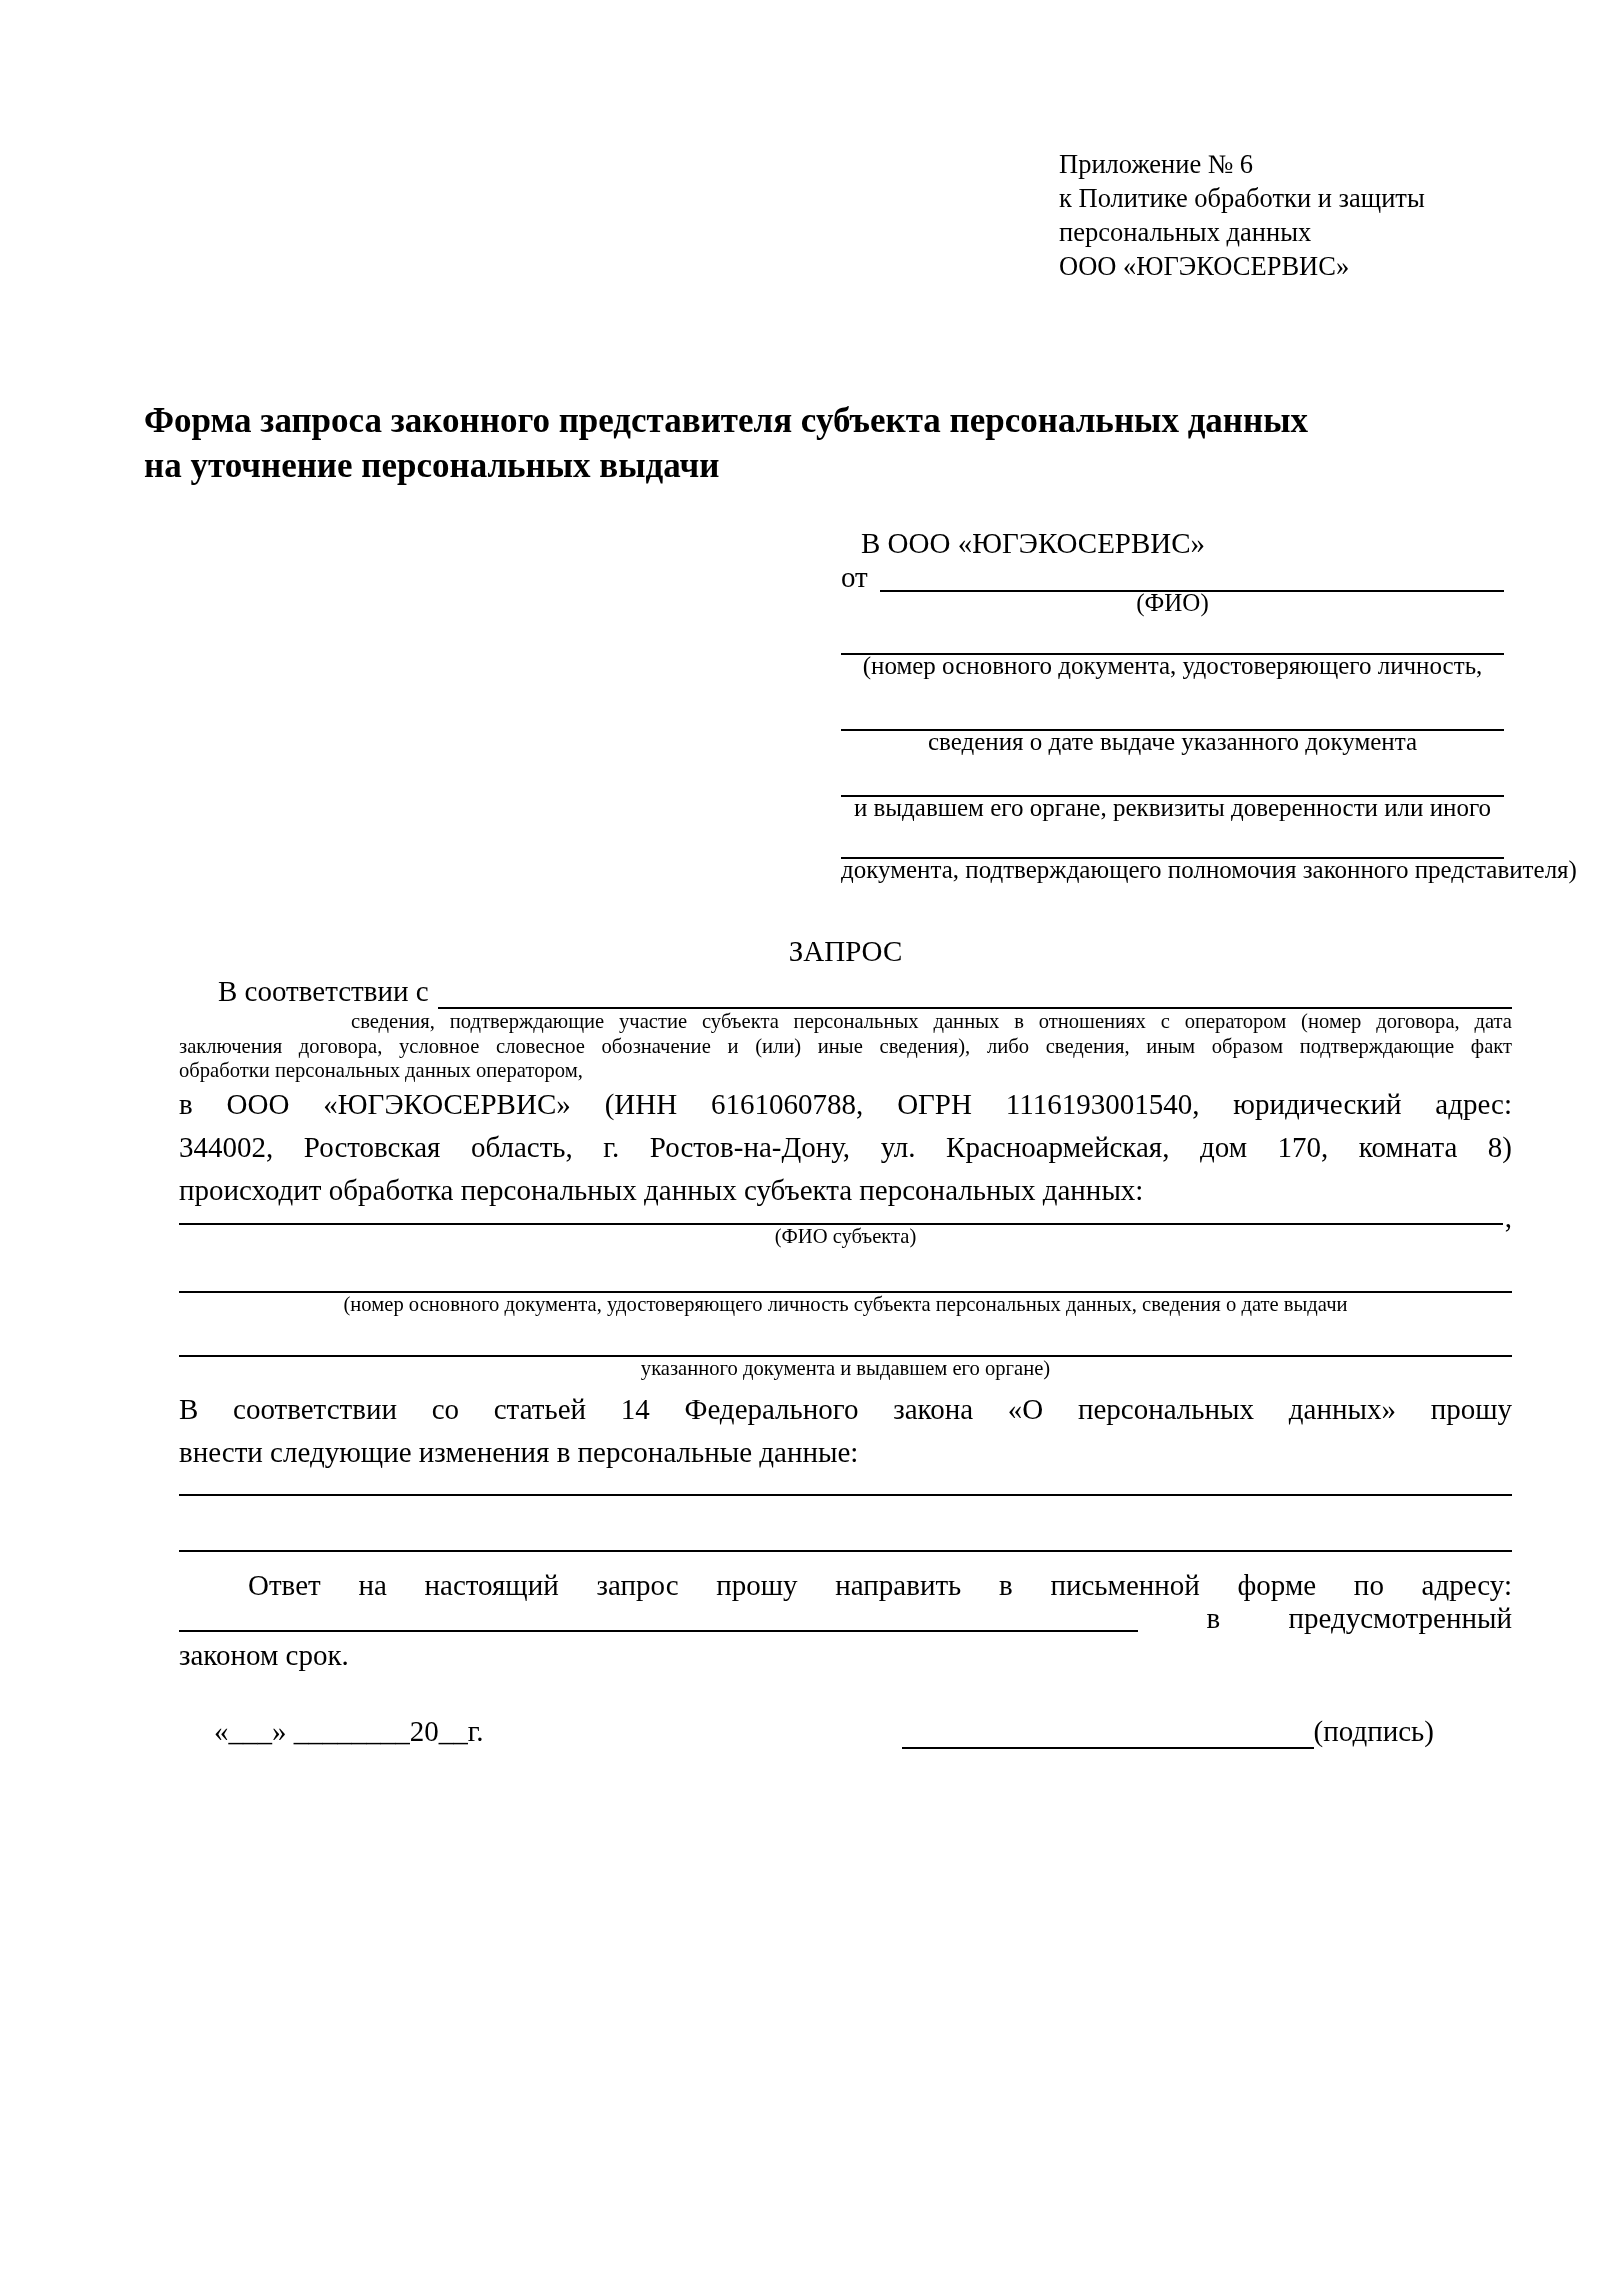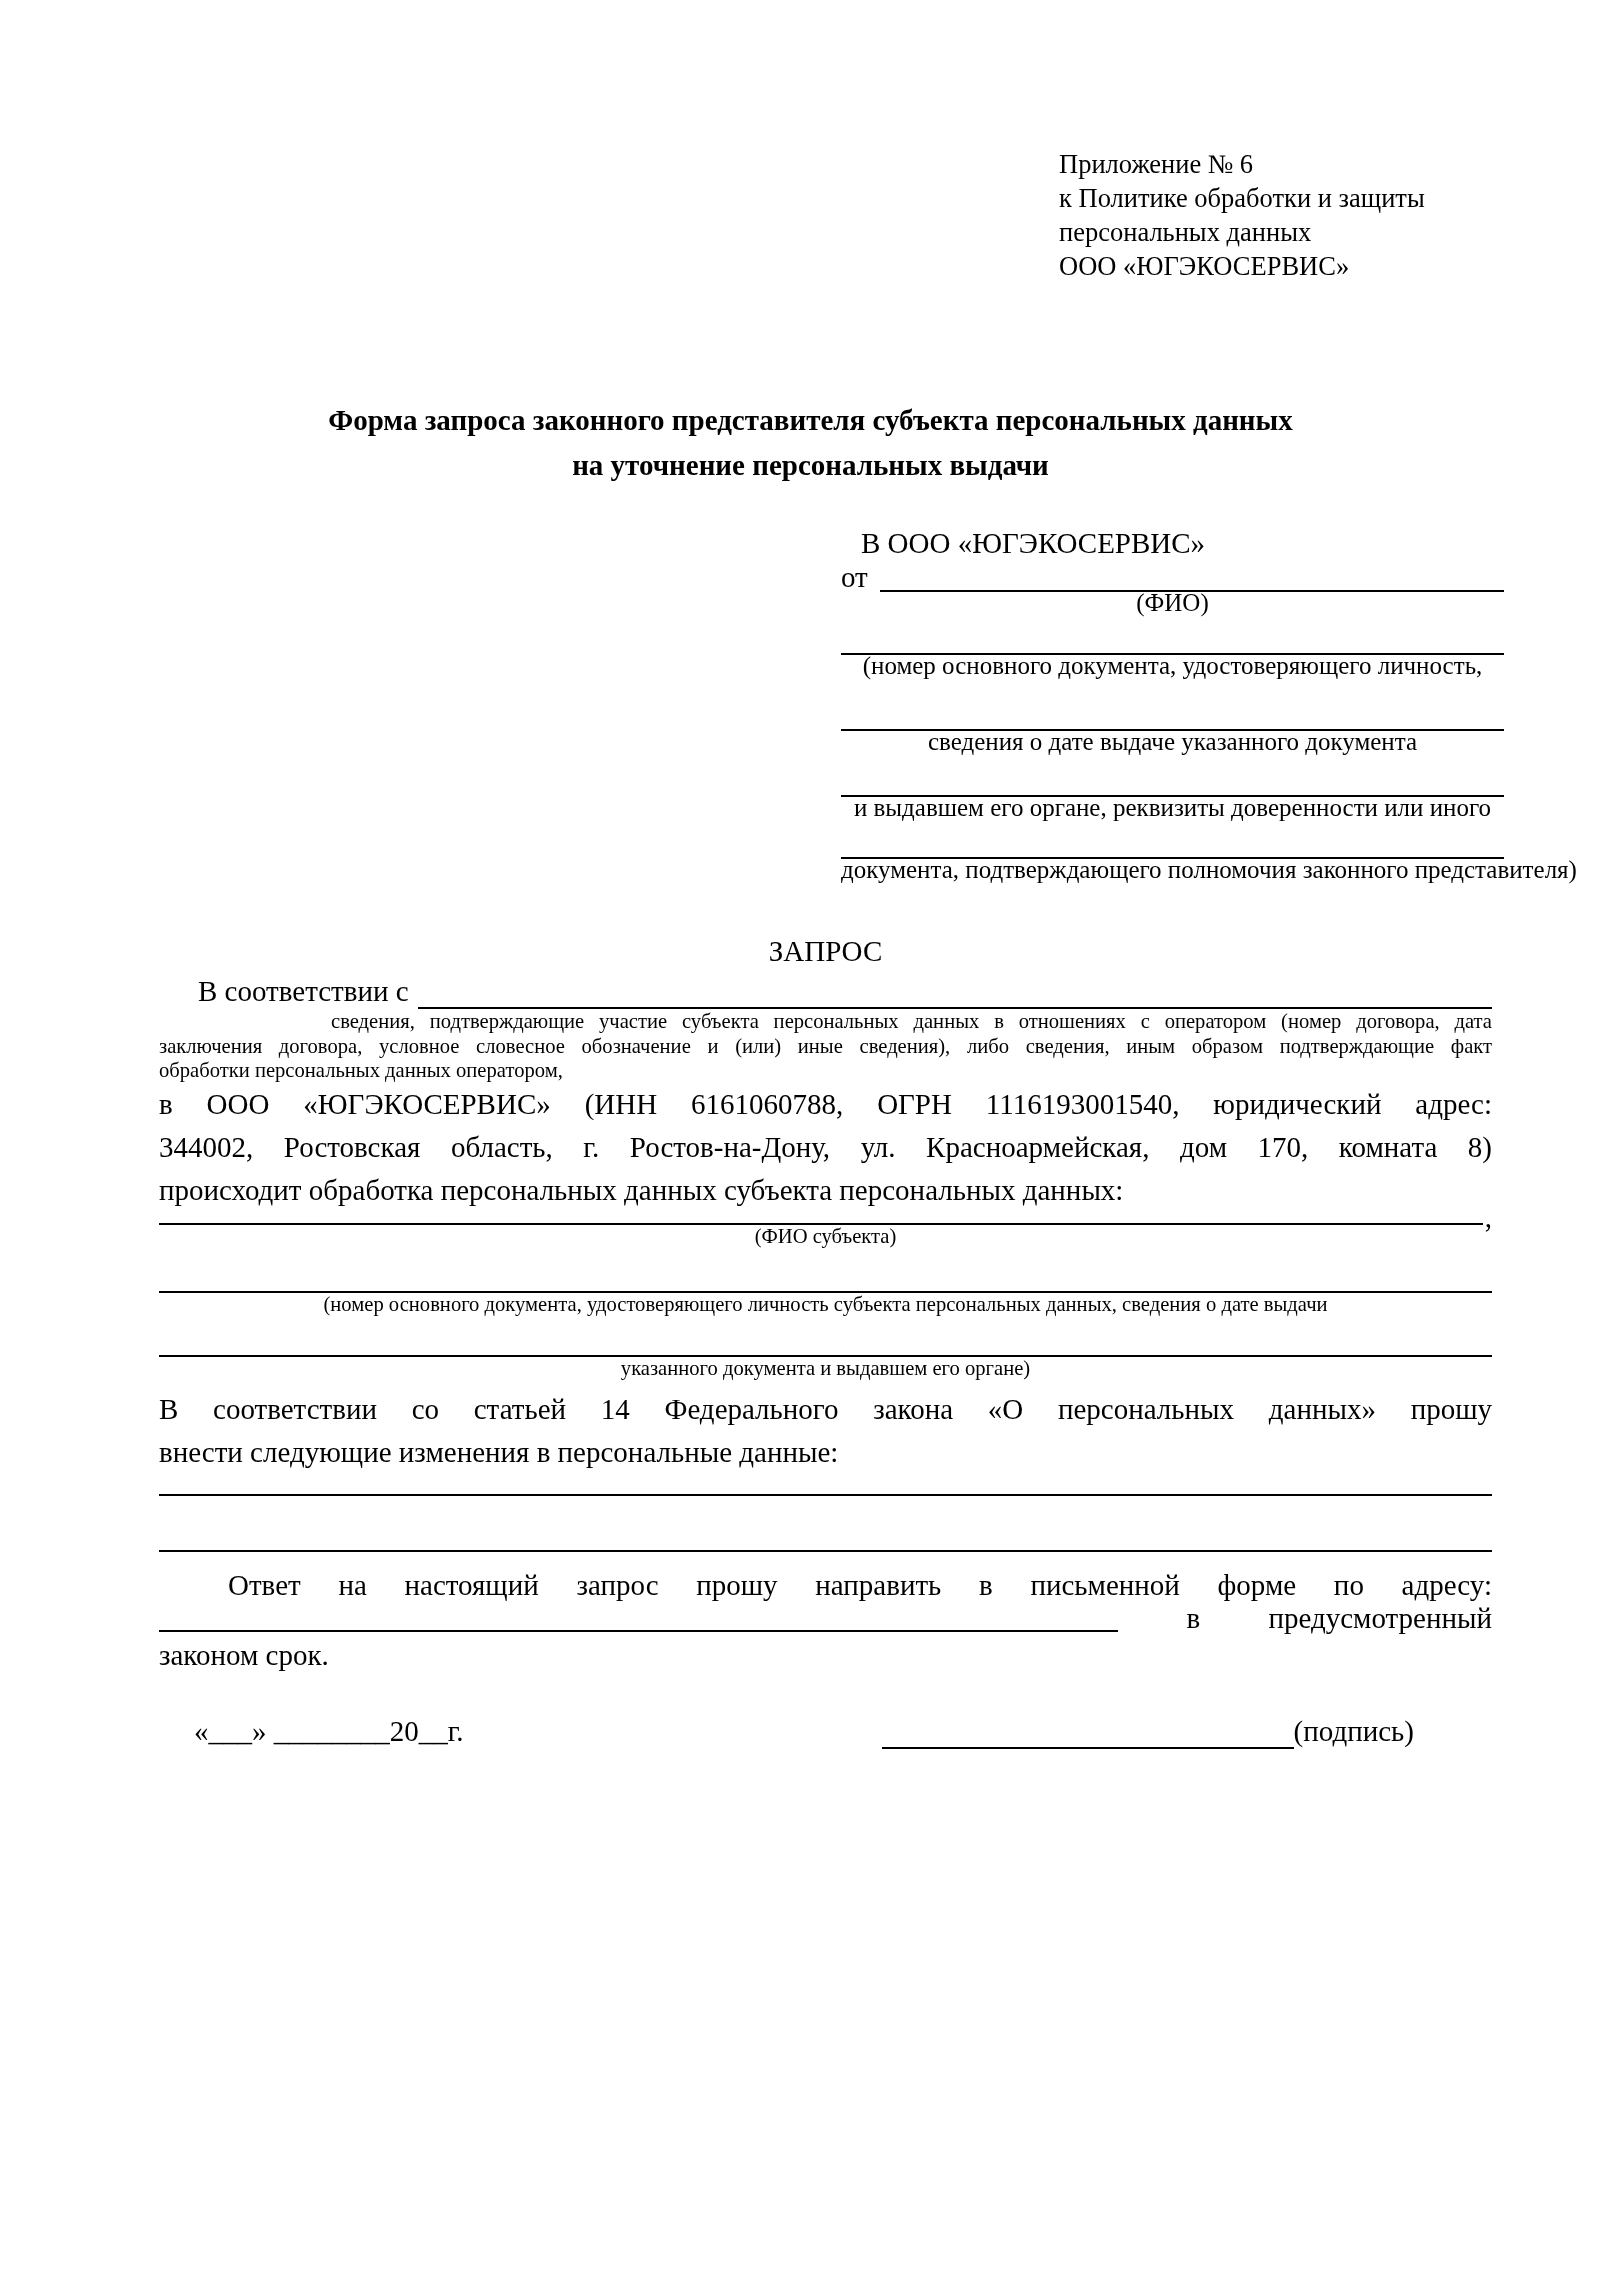--- a/index.html
+++ b/index.html
@@ -8,32 +8,32 @@
     width:1621px;height:2293px;
     background:#ffffff;
     font-family:"Liberation Serif","DejaVu Serif",serif;
     color:#000;
     overflow:hidden;
   }
   
   .appendix{position:absolute;left:1059px;top:147px;font-size:26.5px;line-height:34px;}
   
   .doc-title{position:absolute;left:144px;top:398px;width:1333px;
-    text-align:center;font-weight:bold;font-size:29px;line-height:45px;}
+    font-weight:bold;font-size:35px;line-height:45px;}
   
   .addressee{position:absolute;left:841px;top:524px;width:663px;font-size:29px;}
   .addr-org{height:39px;line-height:39px;margin-left:20px;}
   .addr-from-row{display:flex;align-items:flex-end;height:29px;}
   .addr-from-row .lbl{line-height:29px;}
   .addr-from-row .rule{flex:1;margin-left:11.8px;border-bottom:2.9px solid #000;height:26.5px;}
   .cap{font-size:25px;line-height:21.6px;height:21.6px;text-align:center;white-space:nowrap;overflow:visible;}
   .blank{border-bottom:2.9px solid #000;}
   .b2{height:39px;} .b3{height:53px;} .b4{height:42px;} .b5{height:39px;}
   
-  .main{position:absolute;left:159px;top:929px;width:1333px;font-size:29px;}
+  .main{position:absolute;left:179px;top:929px;width:1333px;font-size:29px;}
   .zapros{height:45px;line-height:45px;text-align:center;}
   .accordance{display:flex;align-items:flex-end;height:35px;}
   .accordance .lead{padding-left:39px;line-height:35px;white-space:nowrap;}
   .accordance .rule{flex:1;margin-left:9.8px;border-bottom:2.9px solid #000;height:32px;}
   .note{font-size:20.6px;line-height:24.5px;}
   .note .jl{text-align:justify;text-align-last:justify;}
   .note .first{text-indent:172px;}
   .bodyline{line-height:43px;}
   .just{text-align:justify;text-align-last:justify;}
   .blank-comma{display:flex;align-items:flex-end;height:13.7px;}

